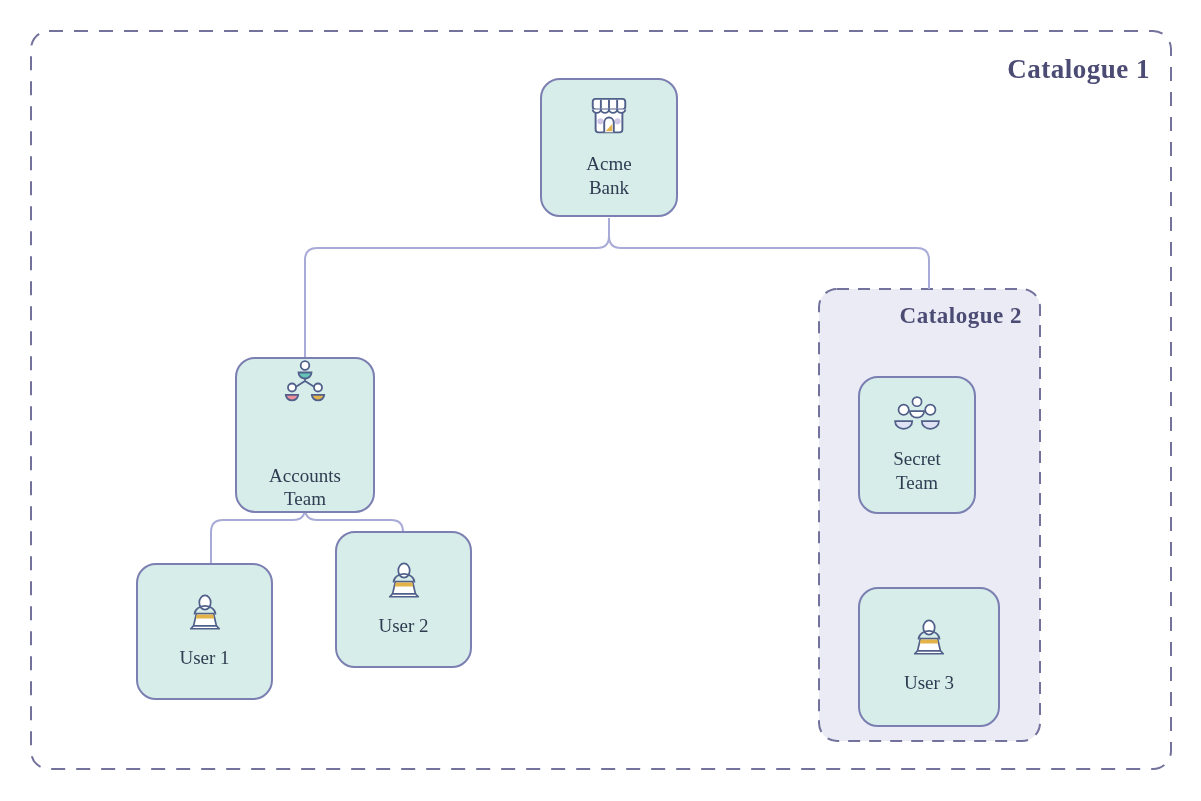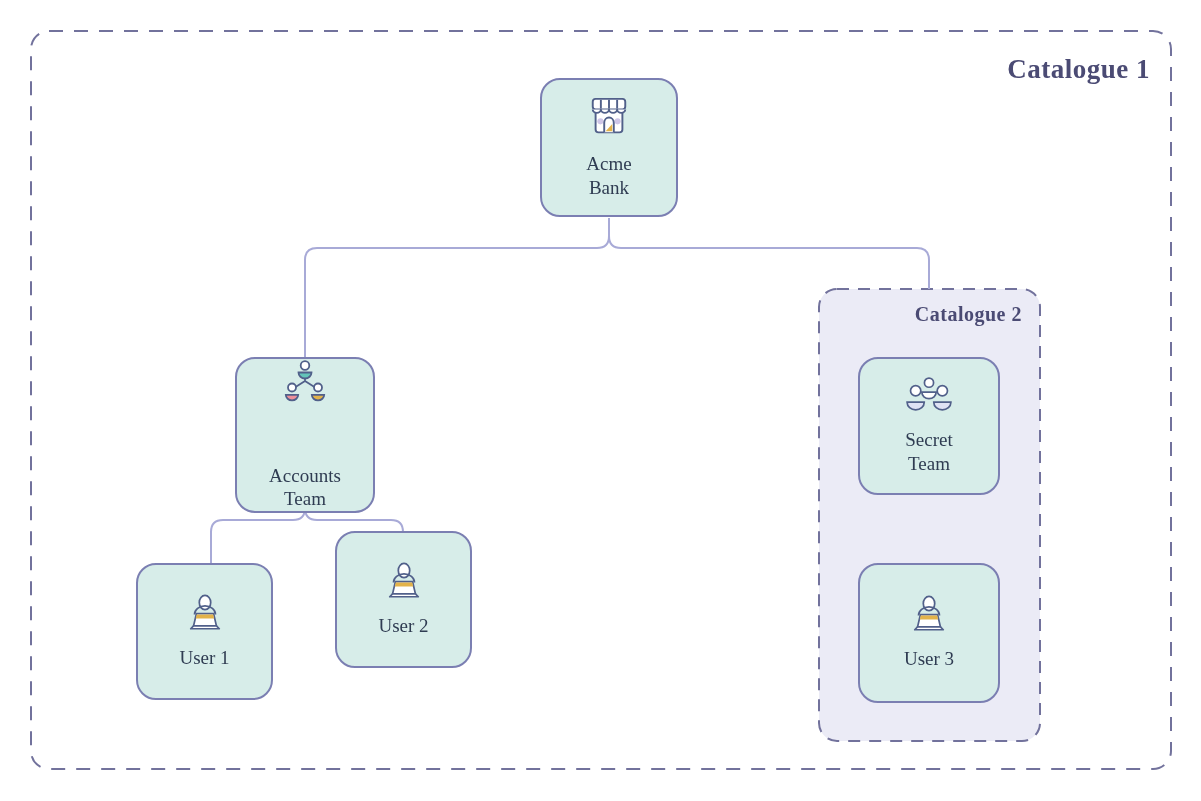--- a/index.html
+++ b/index.html
@@ -23,21 +23,21 @@
   }
   .layer{position:absolute;inset:0;}
   .cat-label{
     position:absolute;
     font-weight:700;
     color:var(--catalogue-label);
     text-align:right;
     letter-spacing:0.5px;
   }
   .cat1-label{left:960px;top:54px;width:190px;font-size:27px;}
-  .cat2-label{left:880px;top:303px;width:142px;font-size:20px;}
+  .cat2-label{left:880px;top:303px;width:142px;font-size:23px;}
   .node{
     position:absolute;
     background:var(--node-fill);
     border:2px solid var(--node-border);
     border-radius:20px;
     box-sizing:border-box;
     display:flex;
     flex-direction:column;
     align-items:center;
     justify-content:center;
@@ -137,38 +137,38 @@
           <path d="M12 21.5 a11 9 0 0 1 22 0"></path>
           <path d="M14 20.5 H32 L35 33.5 H11 Z" fill="#ffffff"></path>
         </g>
         <path d="M14.3 21.6 L31.7 21.6 L32.6 25.8 L13.3 25.8 Z" fill="#e3b34a"></path>
         <path d="M11 33.5 H35 L38 36.5 H8 Z" fill="#ffffff" stroke="var(--icon-stroke)" stroke-width="1.8" stroke-linejoin="round"></path>
       </svg>
     </span>
     <span class="node-label">User 2</span>
   </div>
 
-  <div class="node" style="left:858px;top:357px;width:142px;height:138px;">
+  <div class="node" style="left:858px;top:376px;width:118px;height:138px;">
     <span class="icon">
       <svg width="54" height="40" viewBox="0 0 56 42">
         <g stroke="var(--icon-stroke)" stroke-width="1.8">
           <circle cx="28" cy="7" r="4.8" fill="#ffffff"></circle>
           <path d="M20.5 17 a7.5 6.8 0 0 0 15 0 z" fill="#ffffff"></path>
           <circle cx="14" cy="15.5" r="5.4" fill="#ffffff"></circle>
           <path d="M5 27.5 a9 8 0 0 0 18 0 z" fill="#dfe2f4"></path>
           <circle cx="42" cy="15.5" r="5.4" fill="#ffffff"></circle>
           <path d="M33 27.5 a9 8 0 0 0 18 0 z" fill="#dfe2f4"></path>
         </g>
       </svg>
     </span>
     <span class="node-label">Secret
 Team</span>
   </div>
 
-  <div class="node" style="left:858px;top:563px;width:142px;height:140px;">
+  <div class="node" style="left:858px;top:587px;width:142px;height:140px;">
     <span class="icon">
       <svg width="44" height="40" viewBox="0 0 46 42">
         <g stroke="var(--icon-stroke)" stroke-width="1.8" fill="none">
           <ellipse cx="23" cy="9" rx="6" ry="7.5" fill="#ffffff"></ellipse>
           <path d="M12 21.5 a11 9 0 0 1 22 0"></path>
           <path d="M14 20.5 H32 L35 33.5 H11 Z" fill="#ffffff"></path>
         </g>
         <path d="M14.3 21.6 L31.7 21.6 L32.6 25.8 L13.3 25.8 Z" fill="#e3b34a"></path>
         <path d="M11 33.5 H35 L38 36.5 H8 Z" fill="#ffffff" stroke="var(--icon-stroke)" stroke-width="1.8" stroke-linejoin="round"></path>
       </svg>

